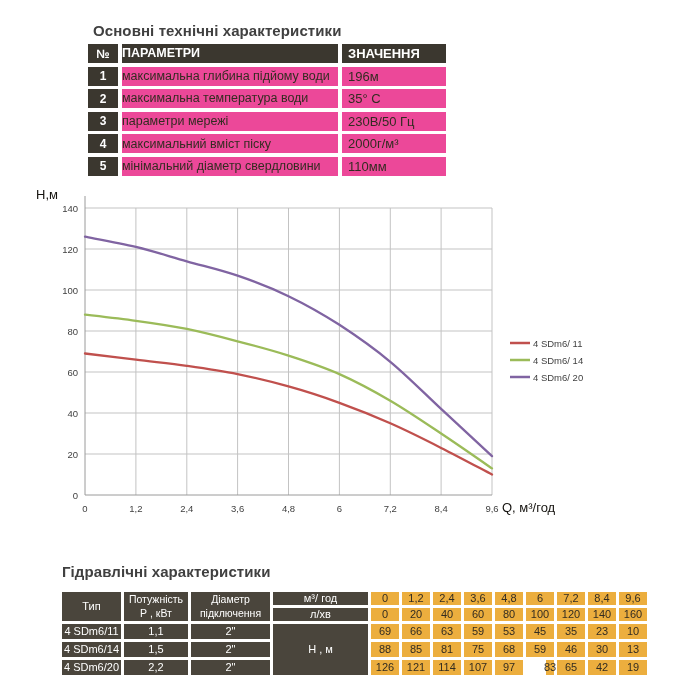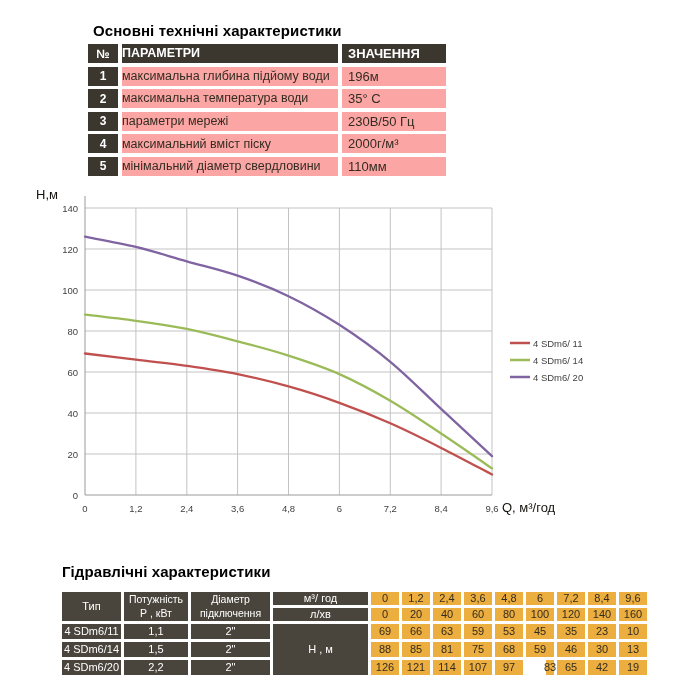--- a/index.html
+++ b/index.html
@@ -4,35 +4,35 @@
 <style>
   * { margin:0; padding:0; box-sizing:border-box; }
   html,body { background:#fff; }
   body {
     width:700px; height:700px; position:relative; overflow:hidden;
     font-family:"Liberation Sans", sans-serif; color:#1a1a1a;
   }
   .page { position:absolute; inset:0; background:#ffffff; }
 
   
-  .sec-title { position:absolute; font-size:15px; font-weight:bold; color:#000000; letter-spacing:.1px; }
+  .sec-title { position:absolute; font-size:15px; font-weight:bold; color:#404040; letter-spacing:.1px; }
   #tech-title { left:93px; top:22px; }
   #hydro-title { left:62px; top:563px; }
 
   
   .top-table {
     position:absolute; left:88px; top:44px;
     display:grid;
     grid-template-columns:30px 216px 104px;
     grid-template-rows:19px repeat(5,19px);
     column-gap:4px; row-gap:3.6px;
   }
   .cell { display:flex; align-items:center; line-height:1; }
   .dark  { background:#3b372f; color:#fff; }
-  .gold  { background:#fca5a5; color:#332c21; }
+  .gold  { background:#ec4899; color:#332c21; }
   .top-table .hdr { font-weight:bold; font-size:12px; }
   .top-table .numcol { justify-content:center; font-weight:bold; font-size:12px; }
   .top-table .param { font-size:12.5px; }
   .top-table .value { padding-left:6px; font-size:13px; }
 
   
   #chart-wrap { position:absolute; left:0; top:185px; width:700px; height:345px; }
   #chart-svg { width:700px; height:345px; display:block; }
   #chart-svg text { font-family:"Liberation Sans", sans-serif; fill:#3f3f3f; }
   #chart-svg .tick { font-size:9.5px; }

